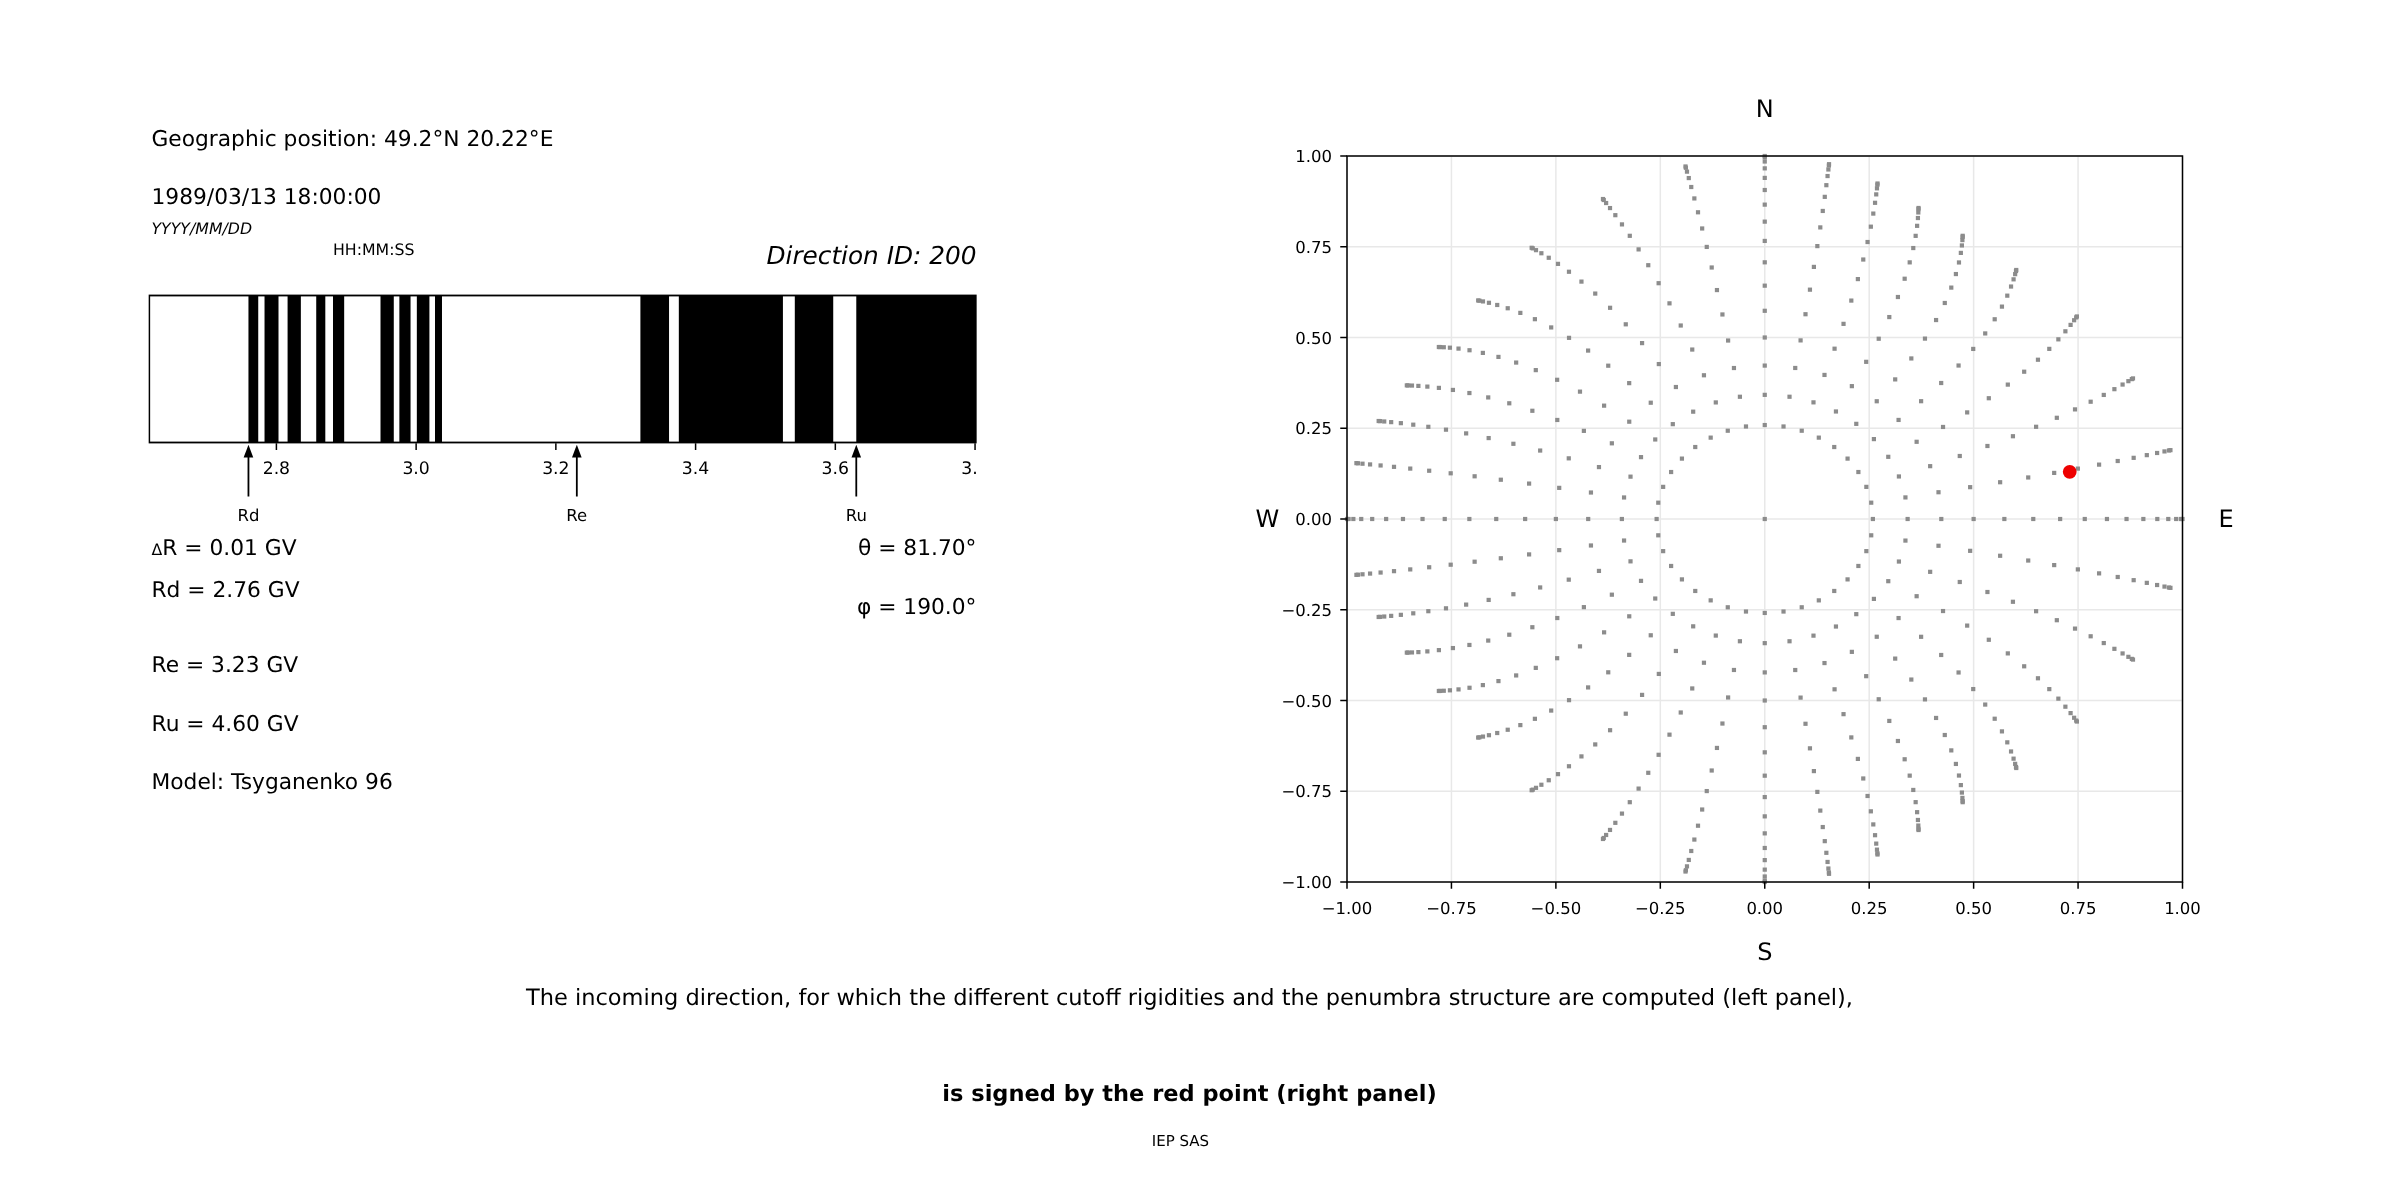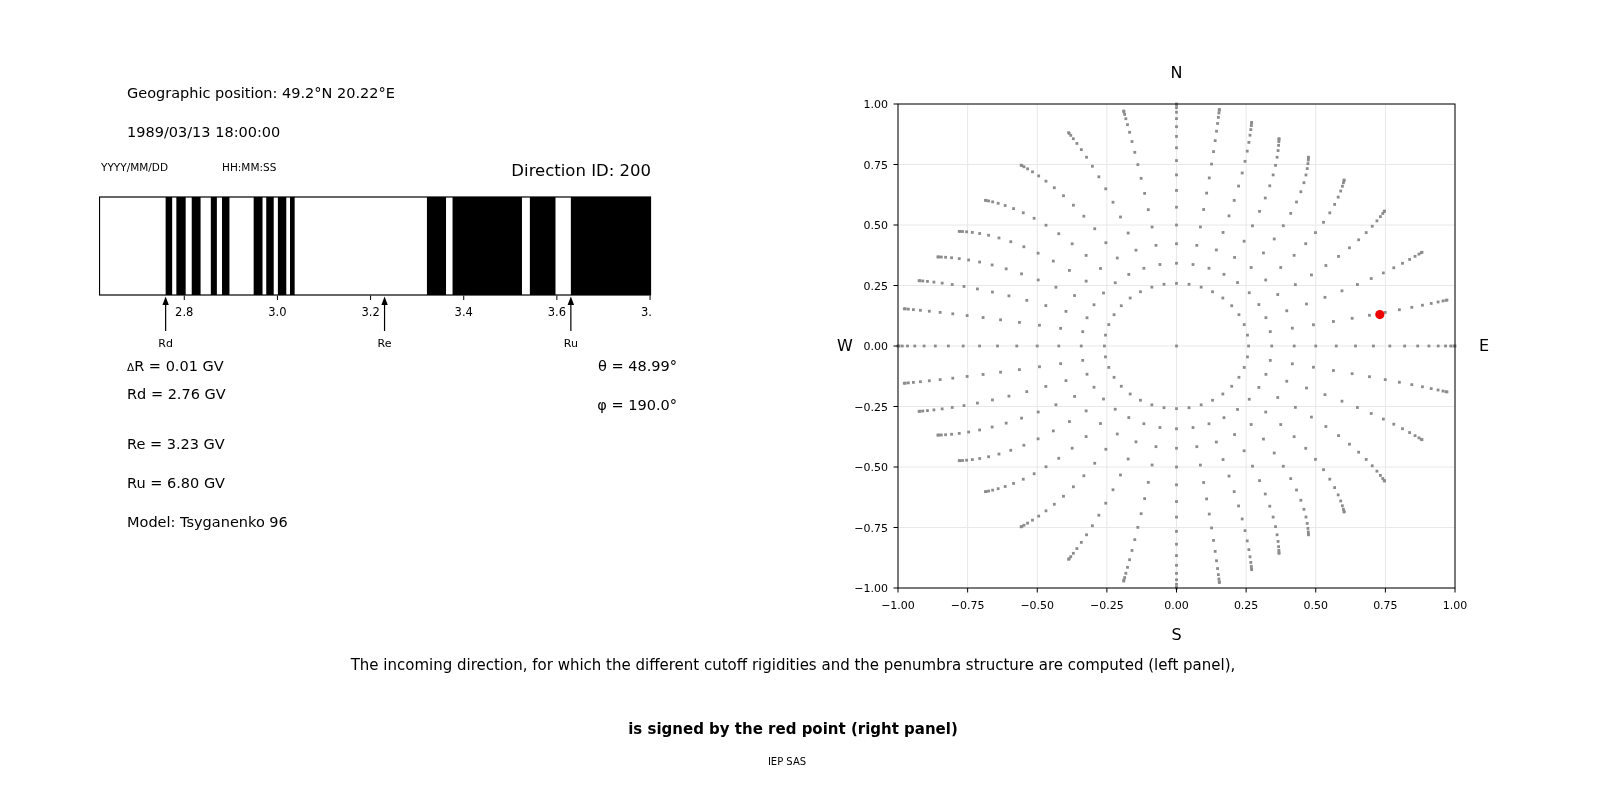--- a/index.html
+++ b/index.html
@@ -1,24 +1,24 @@
 <!DOCTYPE html>
 <html><head>
 <meta charset="utf-8">
 <style>
   html,body{margin:0;padding:0;background:#ffffff;}
   body{width:1600px;height:800px;position:relative;overflow:hidden;
        font-family:"DejaVu Sans","Liberation Sans",sans-serif;color:#000;}
   .abs{position:absolute;white-space:nowrap;}
-  .t14{font-size:14.5px;margin-left:26px;}
+  .t14{font-size:14.5px;}
   .t10{font-size:10.5px;}
-  .t16{font-size:16.5px;}
+  .t16{font-size:16.5px;font-style:italic;}
   .pos-text{left:101px;top:85px;}
   .datetime{left:101px;top:124px;}
-  .fmt-date{left:101px;top:161px;}
+  .fmt-date{left:101px;top:147px;font-style:italic;}
   .fmt-time{left:222px;top:161px;}
   .dirid{left:350px;top:161px;width:301px;text-align:right;}
   .penumbra-wrap{left:99px;top:190px;text-align:center;}
   .info-row{left:101px;}
   .r1{top:358px;} .r2{top:386px;} .r3{top:436px;} .r4{top:475px;} .r5{top:514px;}
   .angle{left:451px;width:200px;text-align:right;}
   .a1{top:358px;} .a2{top:397px;}
   .dsym{font-size:10.5px;}
   .dirmap-wrap{left:820px;top:60px;}
   .caption{left:0;width:1586px;text-align:center;font-size:15px;}
@@ -77,23 +77,23 @@
         <line x1="471.85418427726114" y1="141" x2="471.85418427726114" y2="111" stroke="#000" stroke-width="1.2"></line>
         <path d="M 471.85418427726114 106.5 L 468.65418427726115 115 L 475.05418427726113 115 Z" fill="#000"></path>
         <text x="471.85418427726114" y="157" text-anchor="middle" font-size="11">Ru</text>
       </g>
     </svg>
 </div>
 
 <div class="abs t14 info-row r1"><span class="dsym">Δ</span><span>R = 0.01 GV</span></div>
 <div class="abs t14 info-row r2">Rd = 2.76 GV</div>
 <div class="abs t14 info-row r3">Re = 3.23 GV</div>
-<div class="abs t14 info-row r4">Ru = 6.80 GV</div>
+<div class="abs t14 info-row r4">Ru = 4.60 GV</div>
 <div class="abs t14 info-row r5">Model: Tsyganenko 96</div>
-<div class="abs t14 angle a1">θ = 48.99°</div>
+<div class="abs t14 angle a1">θ = 81.70°</div>
 <div class="abs t14 angle a2">φ = 190.0°</div>
 
 <div class="abs dirmap-wrap">
   <svg width="700" height="585">
       <g>
         <line x1="78" y1="44" x2="78" y2="528" stroke="#e8e8e8" stroke-width="1"></line>
         <line x1="78" y1="528" x2="635" y2="528" stroke="#e8e8e8" stroke-width="1"></line>
         <line x1="147.625" y1="44" x2="147.625" y2="528" stroke="#e8e8e8" stroke-width="1"></line>
         <line x1="78" y1="467.5" x2="635" y2="467.5" stroke="#e8e8e8" stroke-width="1"></line>
         <line x1="217.25" y1="44" x2="217.25" y2="528" stroke="#e8e8e8" stroke-width="1"></line>

